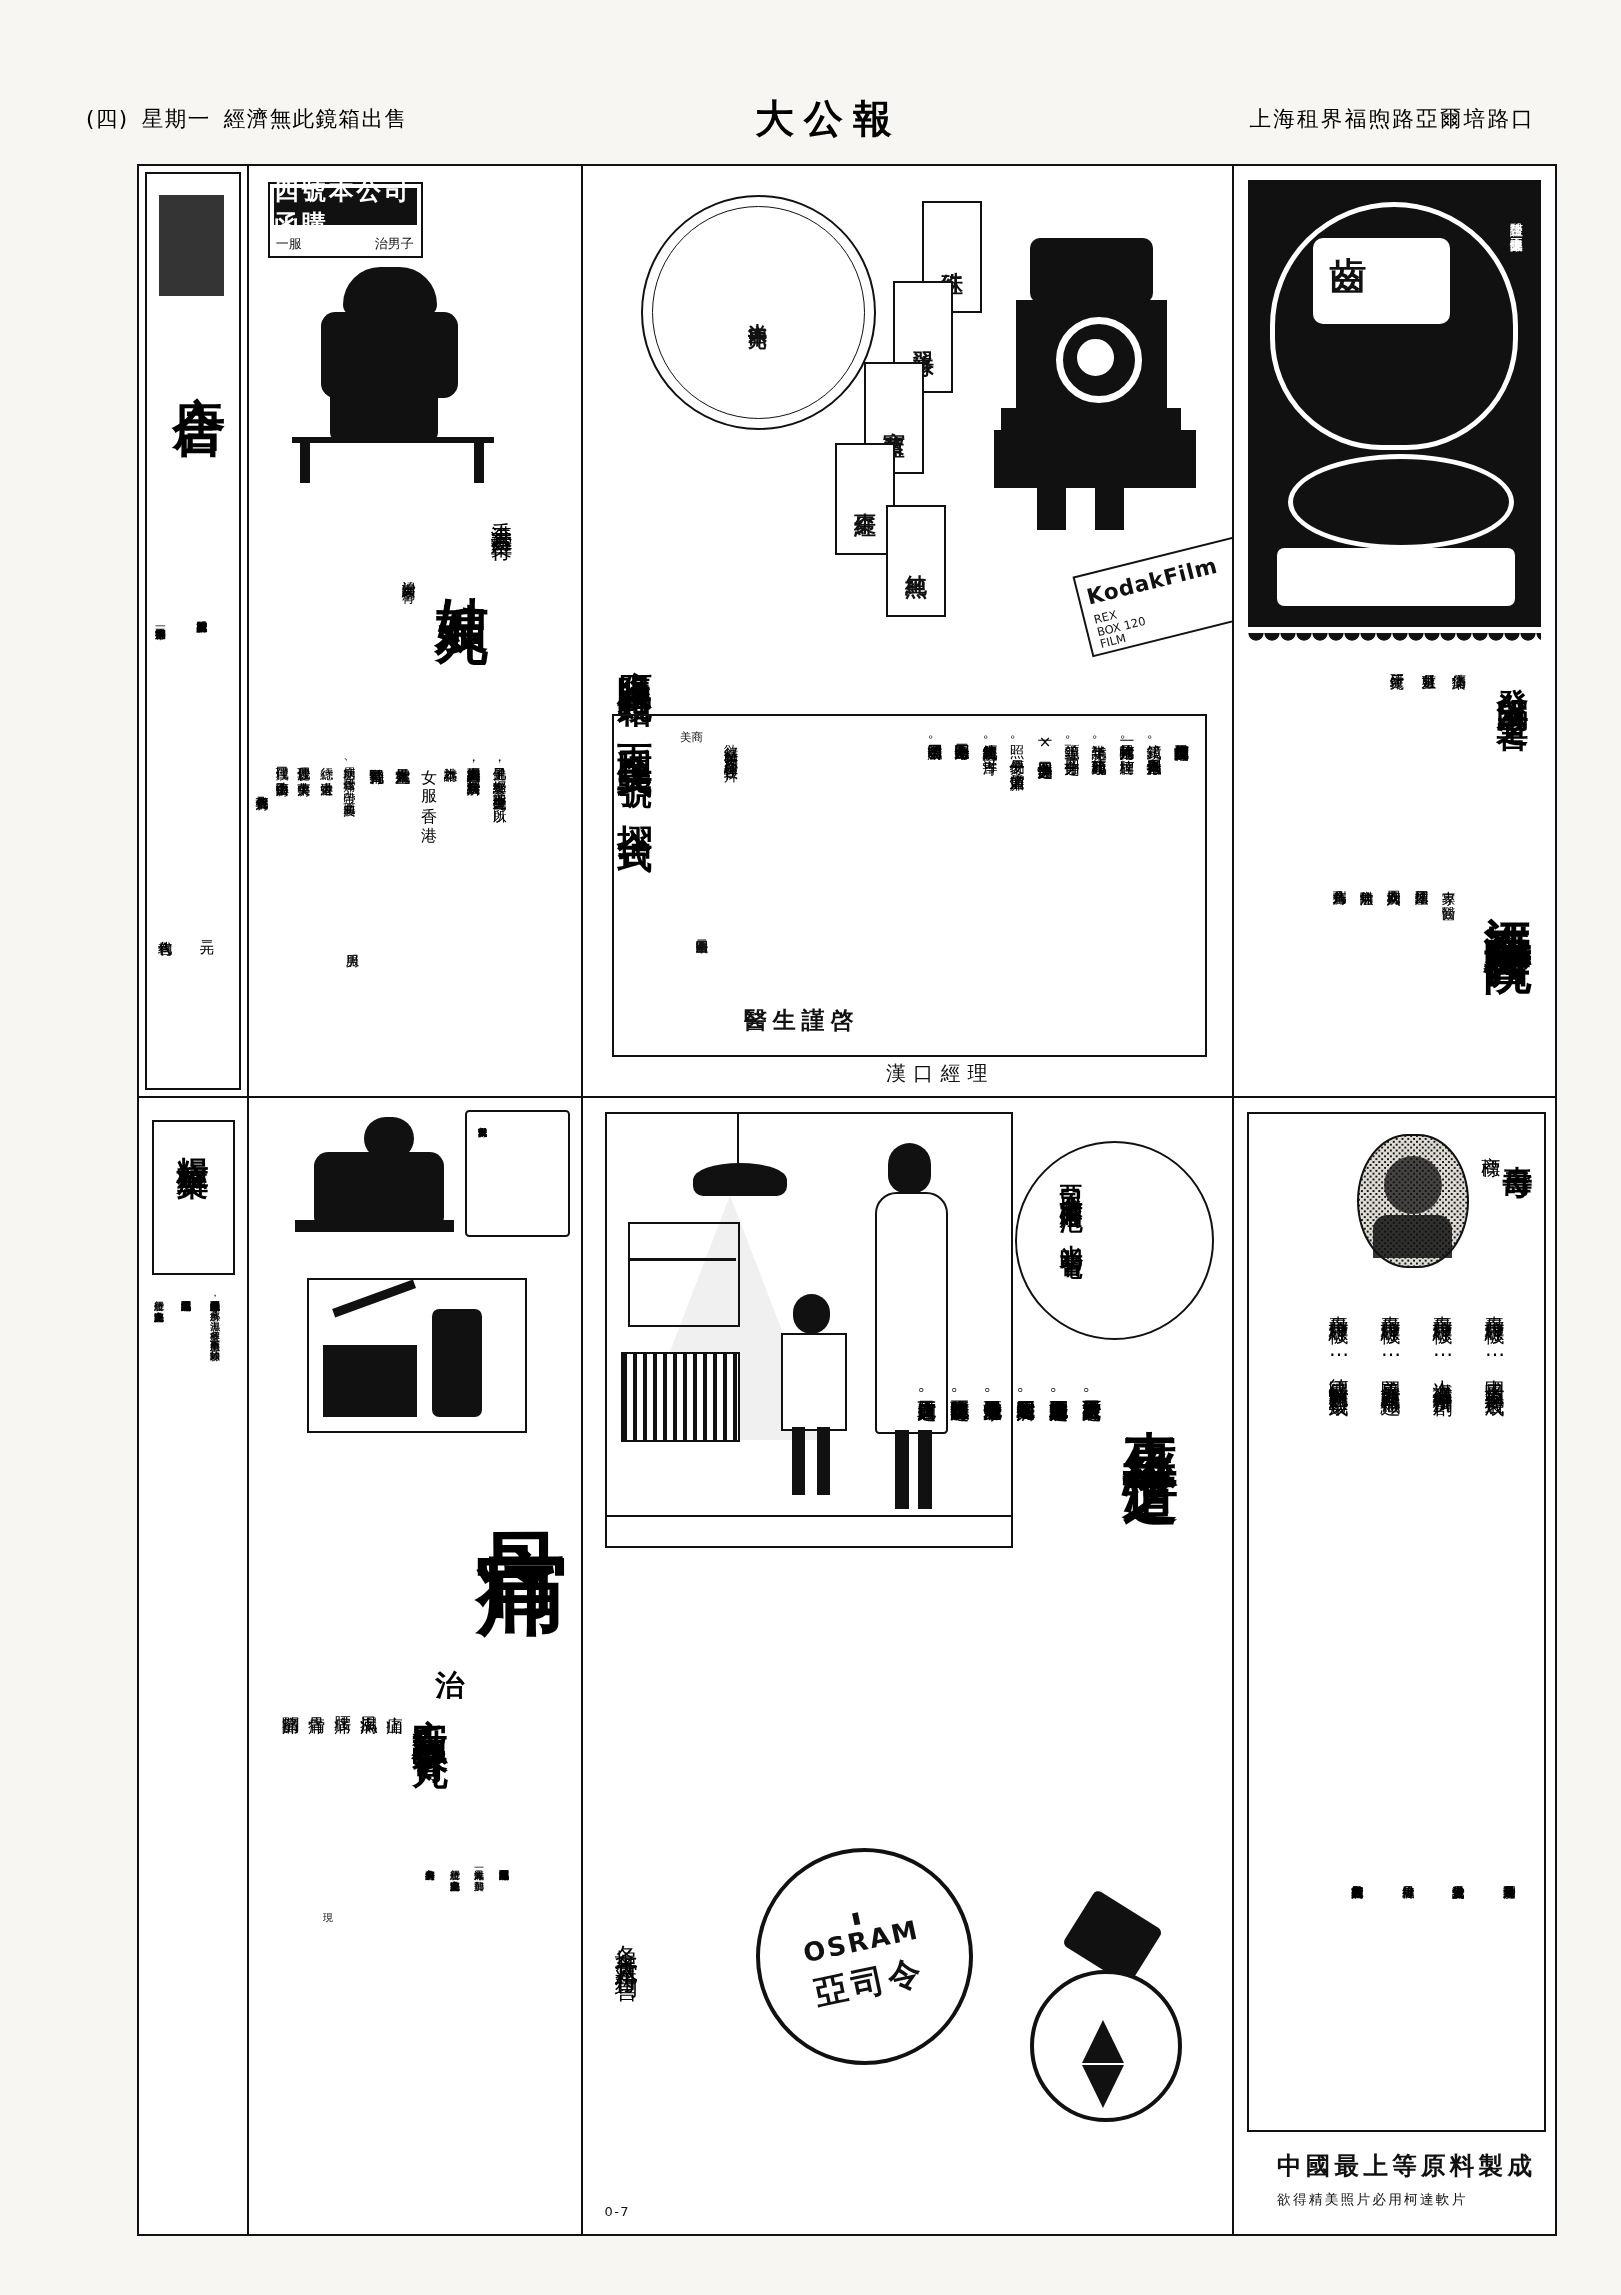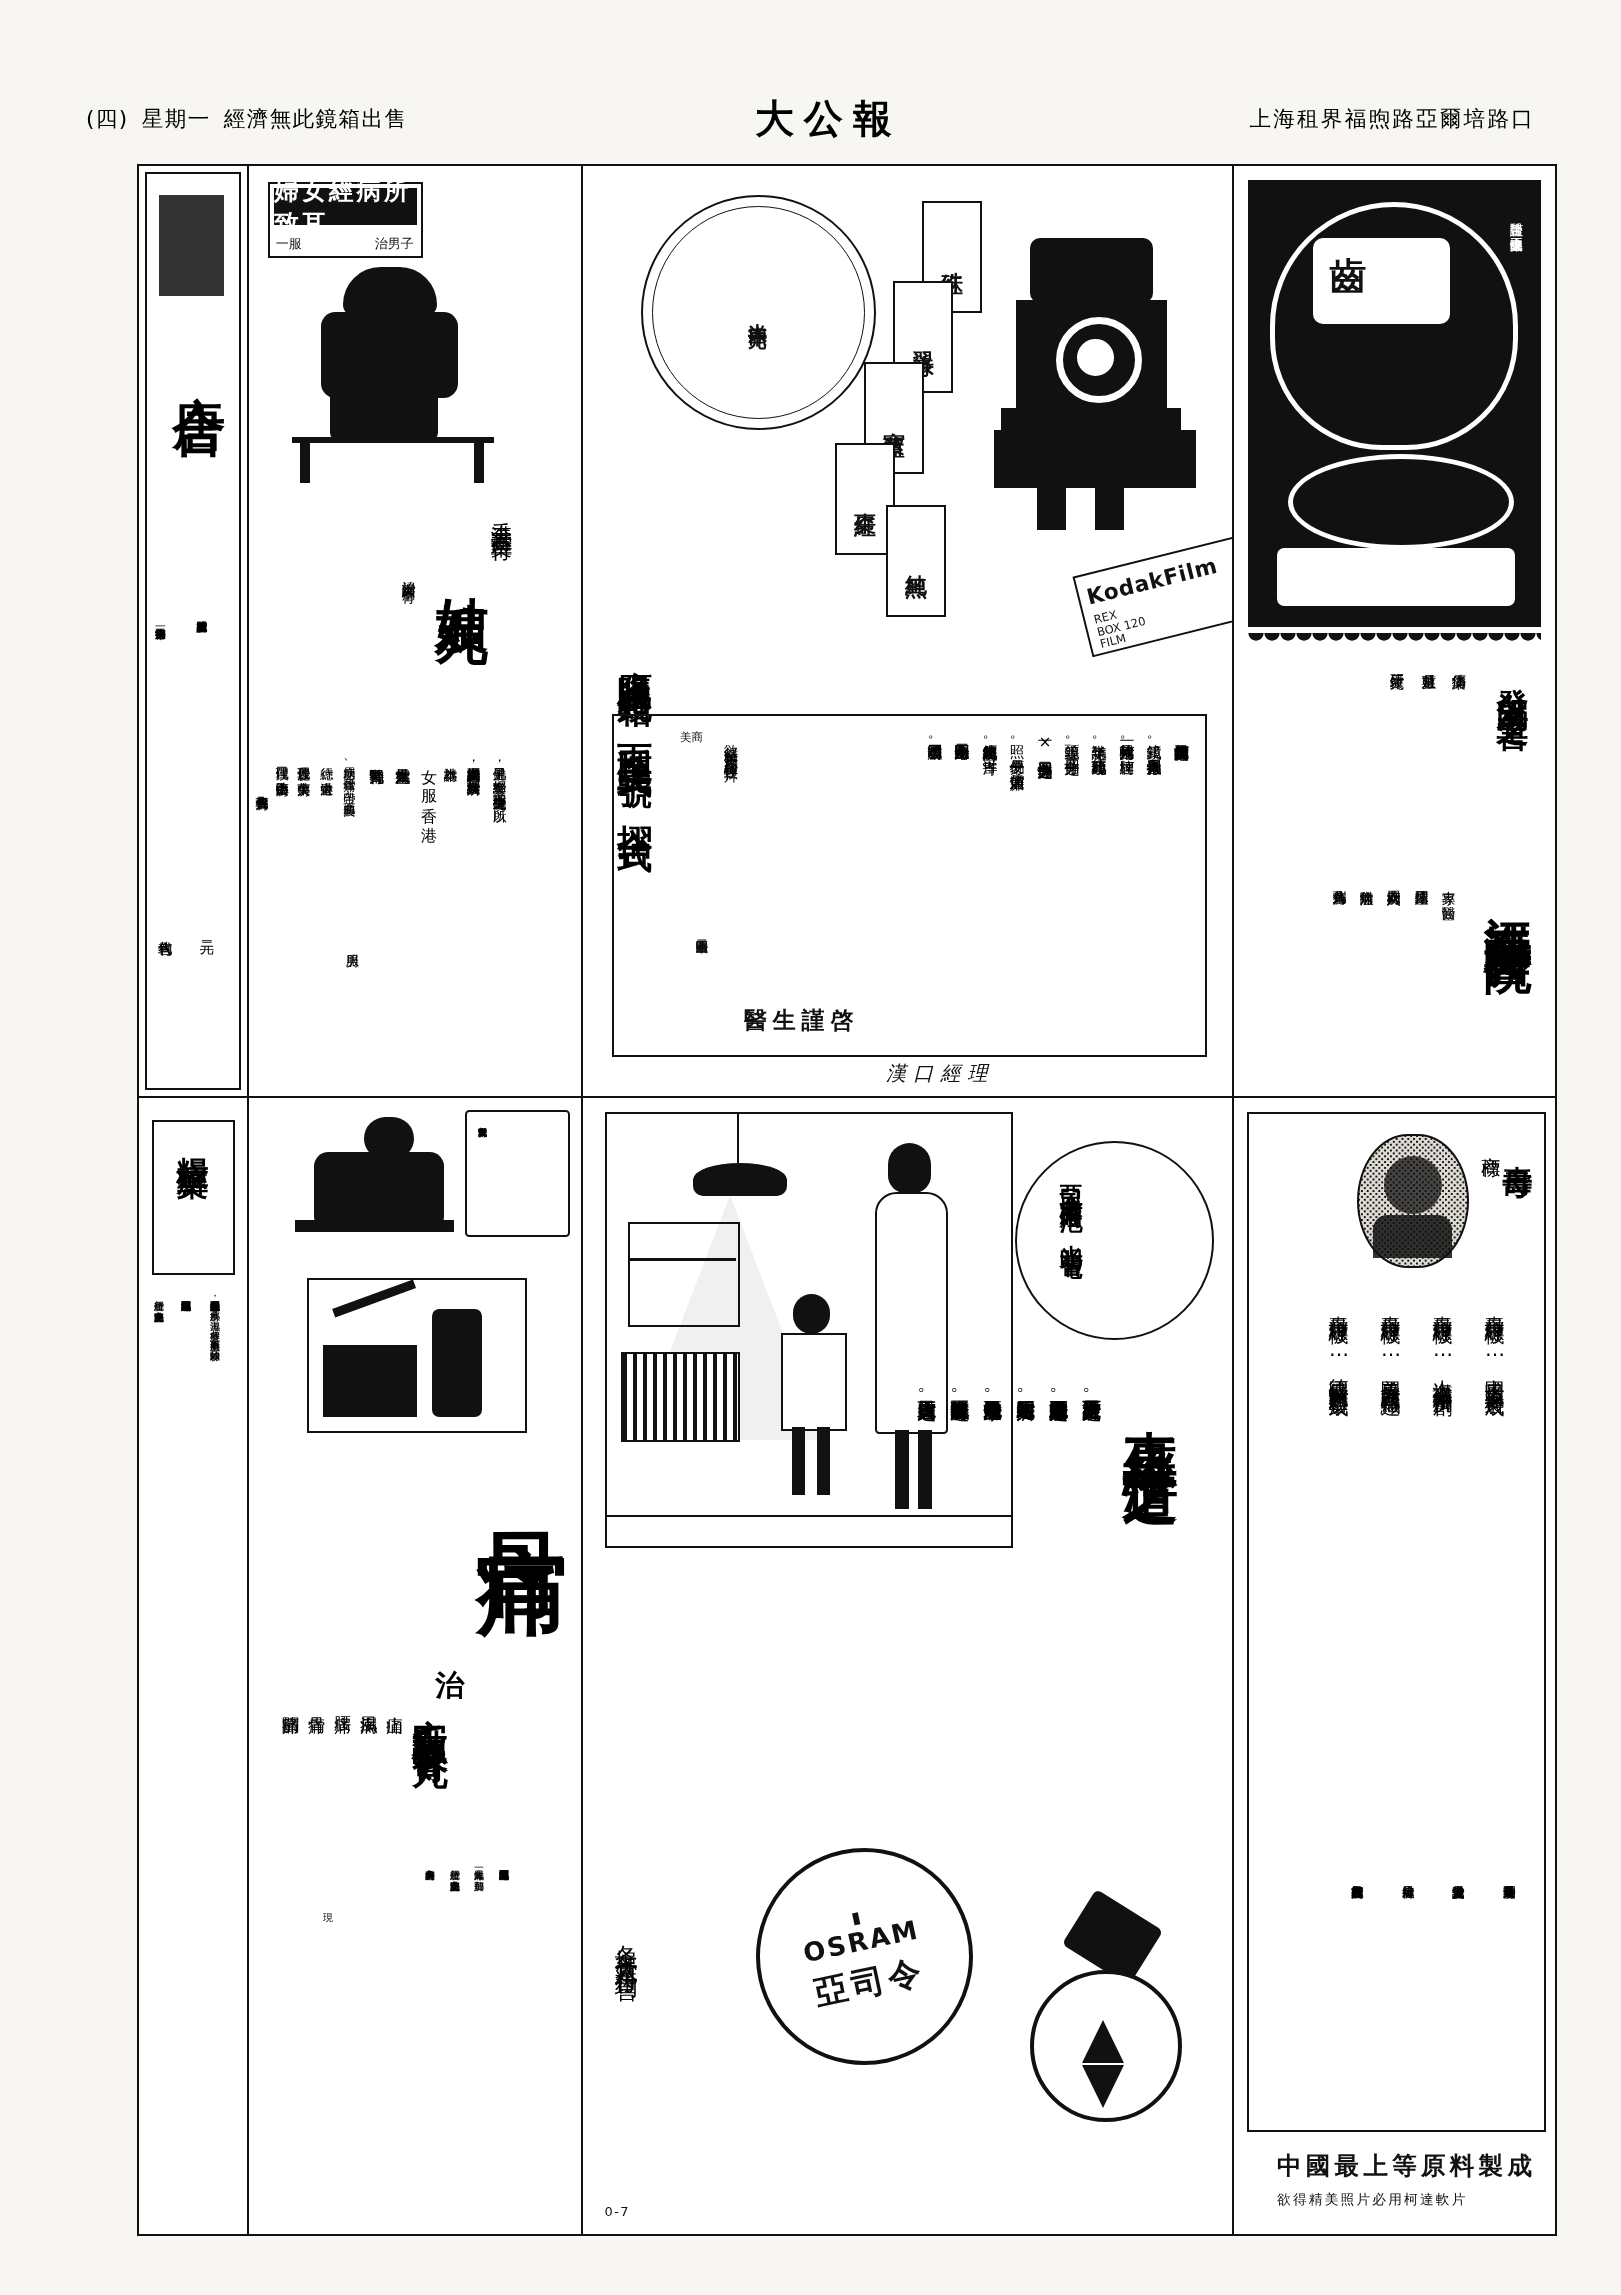--- a/index.html
+++ b/index.html
@@ -138,21 +138,21 @@
       <div class="vtext" style="position:absolute;left:59px;top:764px;font-size:14.4px;">二元</div>
       <div class="vtext" style="position:absolute;left:17.3px;top:764px;font-size:14.4px;">均有代售</div>
 
       <div class="darkblob" style="left:20px;top:29px;width:65px;height:101px;opacity:.85;"></div>
     </div>
 
     <div class="ad" style="left:110px;top:0;width:332px;height:930px;border-right:2.2px solid #111;">
 
       <div class="boxline" style="position:absolute;left:19px;top:16px;width:151px;height:72px;">
         <div class="blackbar" style="position:absolute;left:4.3px;top:4.3px;right:4.3px;height:37px;display:flex;align-items:center;justify-content:center;">
-          <span style="font-size:24.5px;letter-spacing:2.9px;font-weight:bold;">婦女經病所致耳</span>
+          <span style="font-size:24.5px;letter-spacing:2.9px;font-weight:bold;">四號本公司函購</span>
         </div>
         <div style="position:absolute;left:5.8px;bottom:2.9px;font-size:13px;">一服</div>
         <div style="position:absolute;right:7.2px;bottom:2.9px;font-size:13px;">治男子</div>
       </div>
 
       <div style="position:absolute;left:29px;top:101px;width:231px;height:216px;">
         <div class="darkblob" style="left:65px;top:0px;width:94px;height:50px;border-radius:43px 43px 14.4px 14.4px;"></div>
         <div class="darkblob halftone" style="left:43px;top:45px;width:137px;height:86px;border-radius:14.4px;"></div>
         <div class="darkblob" style="left:52px;top:123px;width:108px;height:50px;border-radius:7.2px;"></div>
         <div class="darkblob" style="left:14.4px;top:170px;width:202px;height:5.8px;"></div>
@@ -223,21 +223,21 @@
         <div class="vtext" style="position:absolute;right:234px;top:17.3px;height:231px;font-size:15px;">十四元至上海圓明園路二十</div>
         <div class="vtext" style="position:absolute;right:261px;top:17.3px;height:144px;font-size:15px;">四號本公司函購。</div>
 
         <div class="vtext" style="position:absolute;left:108px;top:17.3px;height:187px;font-size:14.4px;letter-spacing:2.2px;">欲得精美照片必用柯達軟片</div>
         <div style="position:absolute;left:66px;top:14.4px;font-size:11.5px;">美商</div>
 
         <div style="position:absolute;left:130px;bottom:19px;font-size:23px;letter-spacing:5.8px;font-weight:bold;">醫生謹啓</div>
         <div style="position:absolute;left:79px;bottom:16px;font-size:12.3px;writing-mode:vertical-rl;text-orientation:upright;height:108px;">上海圓明園路二十四號</div>
       </div>
 
-      <div style="position:absolute;left:303px;top:894px;font-size:20px;letter-spacing:7.2px;font-style:italic;">漢口經理</div>
+      <div style="position:absolute;left:303px;top:894px;font-size:20px;letter-spacing:7.2px;">漢口經理</div>
     </div>
 
     <div class="ad" style="left:1095px;top:0;width:321px;height:930px;">
 
       <div style="position:absolute;left:14.4px;top:14.4px;width:293px;height:447px;background:#111;">
         <div style="position:absolute;left:21.6px;top:21.6px;width:238px;height:238px;border:5.8px solid #fff;border-radius:50% 50% 45% 45%;"></div>
         <div style="position:absolute;left:65px;top:58px;width:137px;height:86px;background:#fff;border-radius:10px;"></div>
         <div style="position:absolute;left:81px;top:72px;font-size:37px;font-weight:bold;color:#111;letter-spacing:4.3px;">齒</div>
         <div class="vtext" style="position:absolute;right:17.3px;top:33px;height:209px;font-size:13px;color:#fff;">醫生謹啓 東陳懷王春山</div>
         <div style="position:absolute;left:40px;top:274px;width:216px;height:86px;border-radius:50%;border:5.8px solid #fff;"></div>

